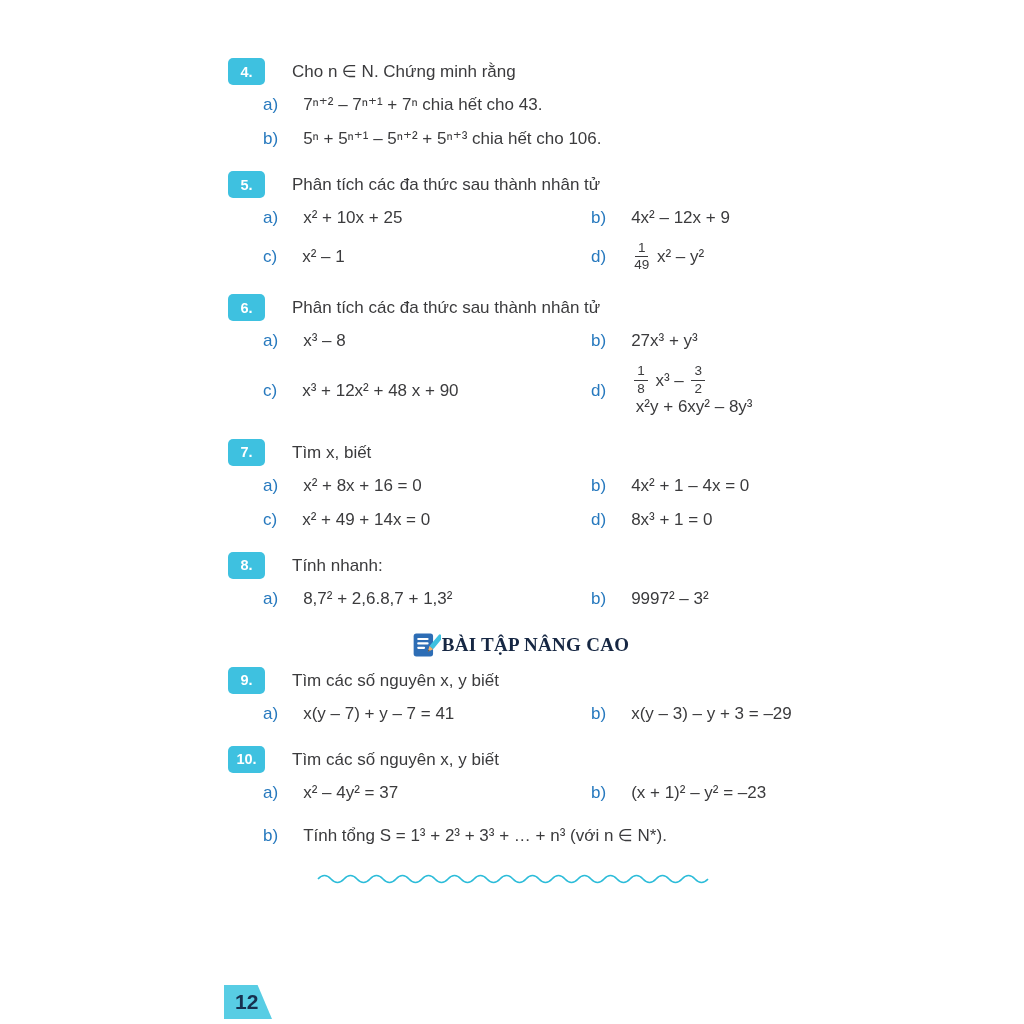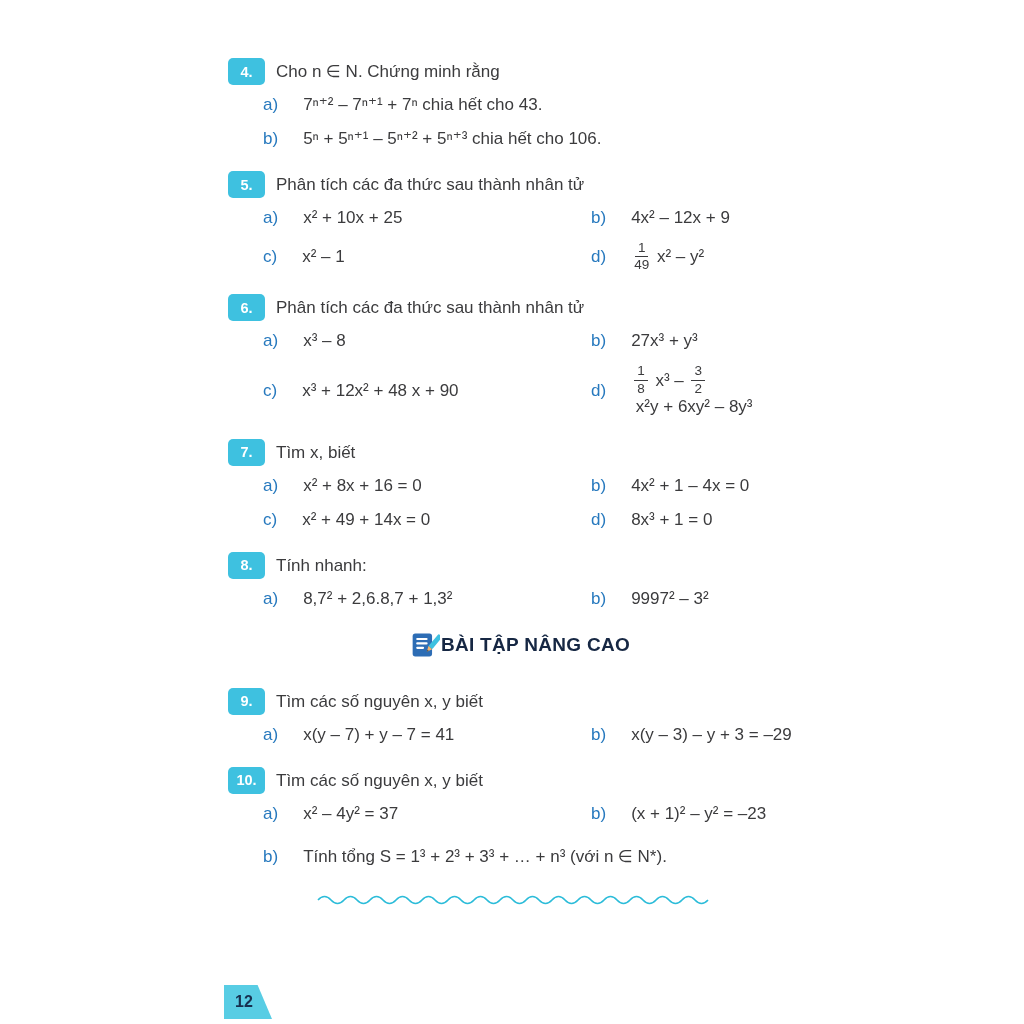--- a/index.html
+++ b/index.html
@@ -19,57 +19,58 @@
   .problem { margin-bottom: 22px; }
   .p-head { display: flex; align-items: center; gap: 11px; margin-bottom: 9px; }
   .badge {
     min-width: 27px; height: 27px; padding: 0 5px;
     background: var(--accent, #3ec1e0);
     border-radius: 5px;
     color: #ffffff; font-weight: bold; font-size: 14.5px;
     display: inline-flex; align-items: center; justify-content: center;
     flex: 0 0 auto;
   }
-  .p-title { font-size: 17px; line-height: 21px; }
+  .p-title { font-size: 17px; line-height: 21px; margin-left: 16px; }
   .lbl { color: var(--label, #2779be); font-size: 17px; margin-right: 7px; flex: 0 0 auto; }
   .p-title .lbl { margin-right: 6px; }
   .parts { margin-left: 35px; }
   .parts.cols {
     display: grid;
     grid-template-columns: 328px 1fr;
     row-gap: 13px;
     align-items: center;
   }
   .parts.stack .part { margin-bottom: 13px; }
   .part { font-size: 17px; line-height: 21px; display: flex; align-items: center; }
   .part-text { display: inline-flex; align-items: center; flex-wrap: wrap; white-space: pre-wrap; margin-left: 18px; }
   .frac {
     display: inline-flex; flex-direction: column; align-items: center;
     line-height: 1.05; font-size: 13.5px; margin: 0 3px; vertical-align: middle;
   }
   .frac .fr-num { border-bottom: 1.3px solid var(--text, #3b3b3d); padding: 0 3px 1px; }
   .frac .fr-den { padding-top: 1px; text-align: center; }
   .section-header {
     display: flex; align-items: center; justify-content: center; gap: 1px;
-    margin: 8px 0 29px;
+    margin: 8px 0 8px;
+    font-family: Liberation Serif, serif;
   }
   .section-header .txt {
     font-size: 19px; font-weight: bold; letter-spacing: 0.3px;
     color: var(--header, #162743);
   }
   .section-header .icon { display: inline-flex; }
   .wave { display: block; margin: 26px auto 0; color: var(--wave, #2cbcd9); }
   .page-tab {
     position: absolute; left: 224px; bottom: 5px;
     width: 48px; height: 34px;
     background: var(--tab, #58cde4);
     clip-path: polygon(0 0, 70% 0, 100% 100%, 0 100%);
     display: flex; align-items: center;
     padding-left: 11px; box-sizing: border-box;
-    font-size: 16px; font-weight: bold; color: #17304f;
+    font-size: 21px; font-weight: bold; color: #17304f;
   }
 </style>
 </head>
 <body style="background: rgb(255, 255, 255);">
 
 <div class="content">
   <div id="sections">
       <div class="problem">
         <div class="p-head">
           <span class="badge">4.</span>

